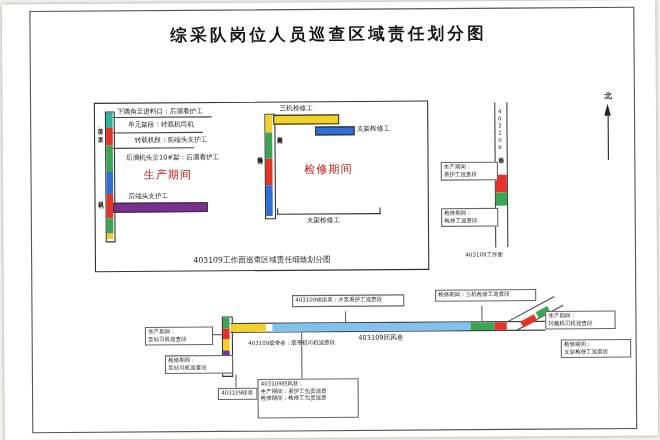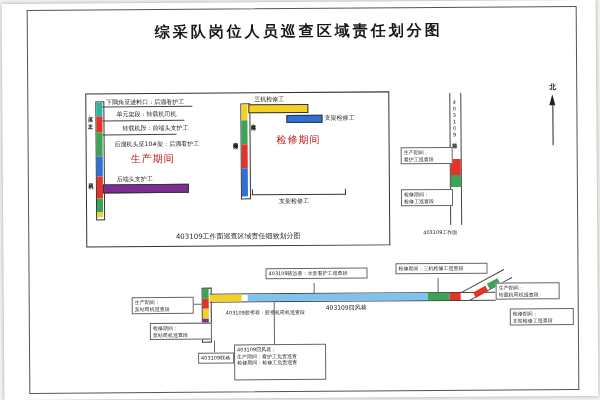--- a/index.html
+++ b/index.html
@@ -71,21 +71,21 @@
       <div class="seg c-blue" style="left:155px;top:75px;width:6px;height:28px;"></div>
 
       <div class="abs t6" style="left:168px;top:2px;">三机检修工</div>
       <div class="abs c-yellow outline" style="left:162px;top:11px;width:58px;height:7px;"></div>
       <div class="abs c-blue outline" style="left:200px;top:22px;width:34px;height:6px;"></div>
       <div class="abs t6" style="left:238px;top:21px;">支架检修工</div>
 
       <div class="abs vtext" style="left:164px;top:26px;height:54px;">支架检修段</div>
       <div class="abs vtext" style="left:146px;top:44px;height:58px;">电液组检修段</div>
 
-      <div class="abs period" style="left:190px;top:40px;">检修期间</div>
+      <div class="abs period" style="left:190px;top:54px;">检修期间</div>
 
       <div class="abs brace" style="left:165px;top:96px;width:92px;"></div>
       <div class="abs t6" style="left:192px;top:104px;">支架检修工</div>
 
       <div class="abs t7" style="left:0;top:138px;width:302px;text-align:center;">403109工作面巡查区域责任细致划分图</div>
     </div>
 
     <div class="abs vline" style="left:447px;top:92px;height:132px;"></div>
     <div class="abs vline" style="left:458px;top:92px;height:132px;"></div>
     <div class="seg c-red" style="left:448px;top:158px;width:10px;height:16px;"></div>

